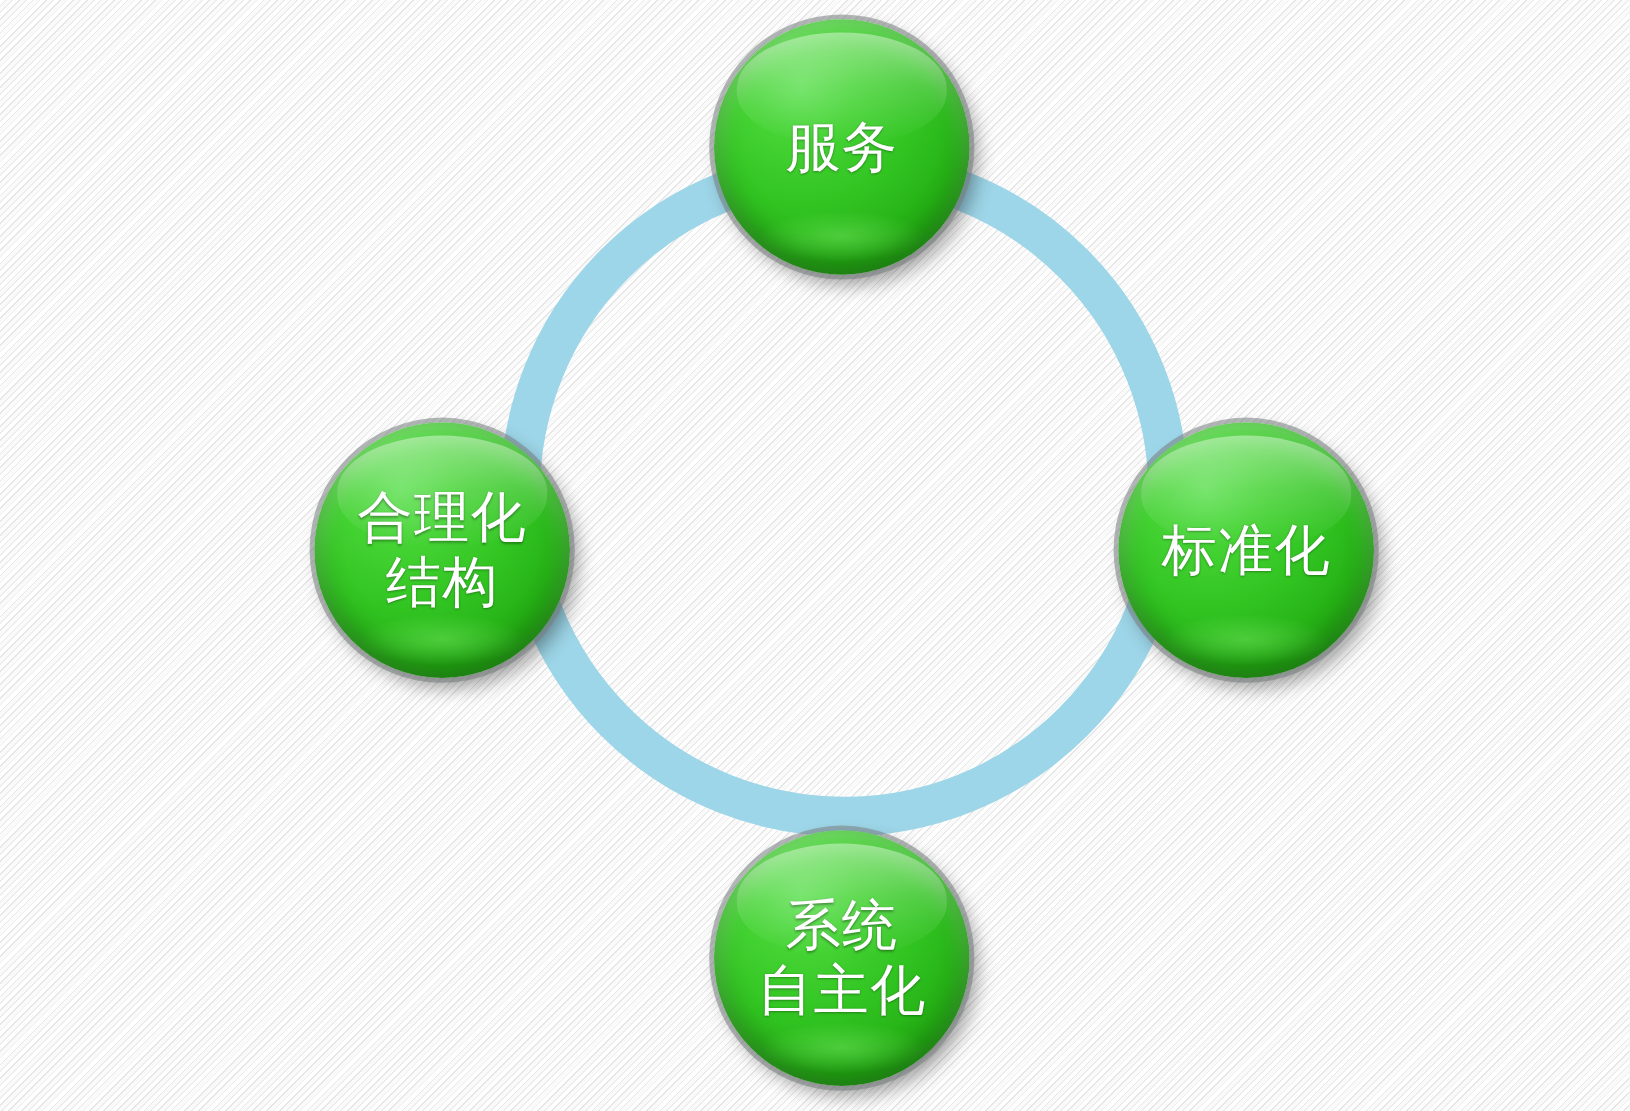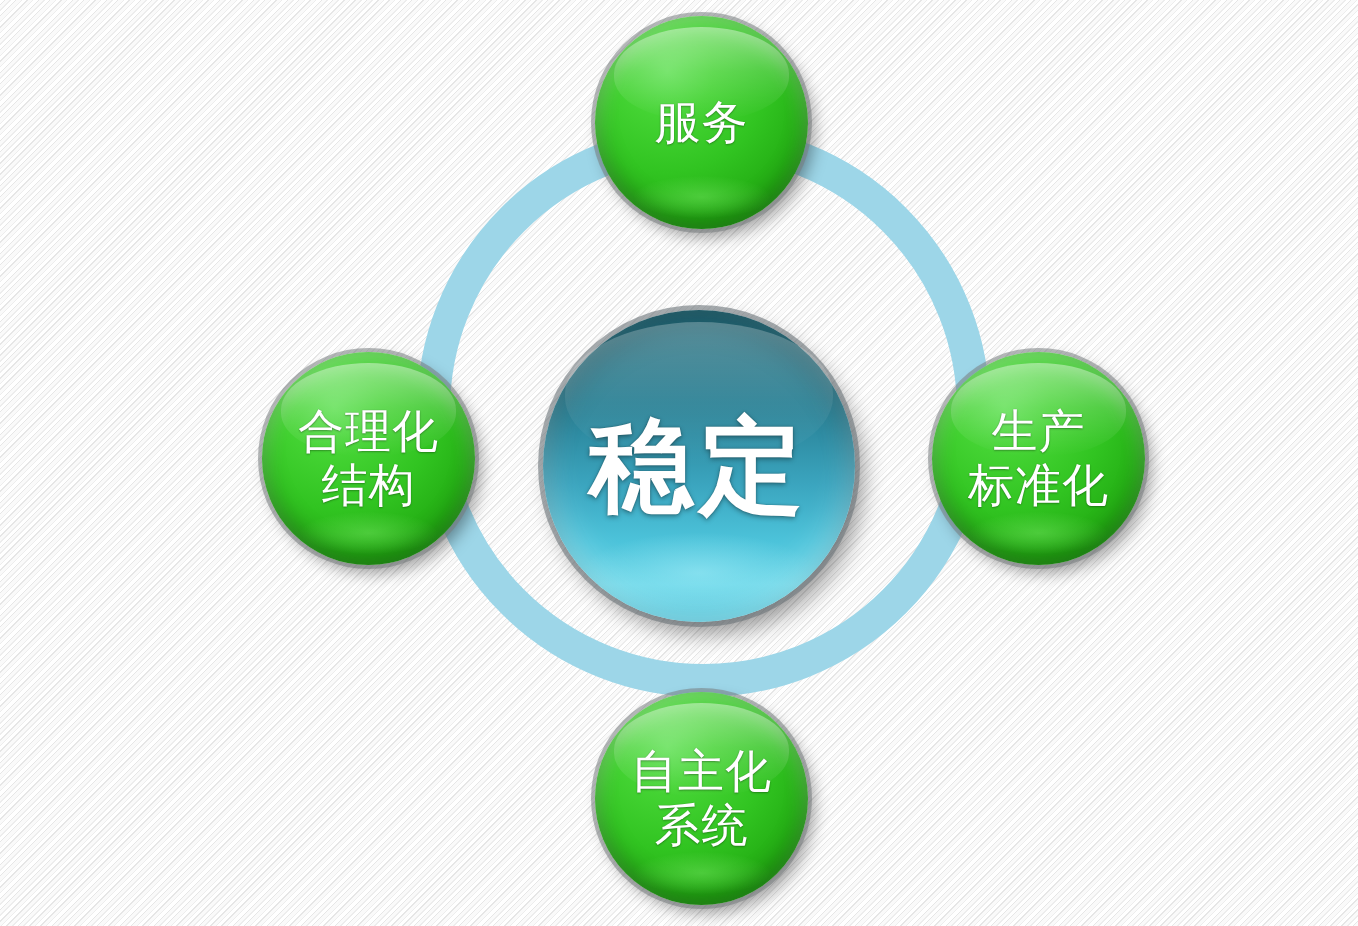--- a/index.html
+++ b/index.html
@@ -207,36 +207,32 @@
   <div class="ring"></div>
 
   <div class="node node-green pos-top">
     <div class="label label-green">
       <span class="line">服务</span>
     </div>
   </div>
 
   <div class="node node-green pos-right">
     <div class="label label-green">
-      <span class="line">生产</span>
       <span class="line">标准化</span>
     </div>
   </div>
 
   <div class="node node-green pos-bottom">
     <div class="label label-green">
+      <span class="line">系统</span>
       <span class="line">自主化</span>
-      <span class="line">系统</span>
     </div>
   </div>
 
   <div class="node node-green pos-left">
     <div class="label label-green">
       <span class="line">合理化</span>
       <span class="line">结构</span>
     </div>
   </div>
 
-  <div class="node node-center">
-    <div class="label label-center">稳定</div>
-  </div>
 
 </div>
 
 </body></html>

